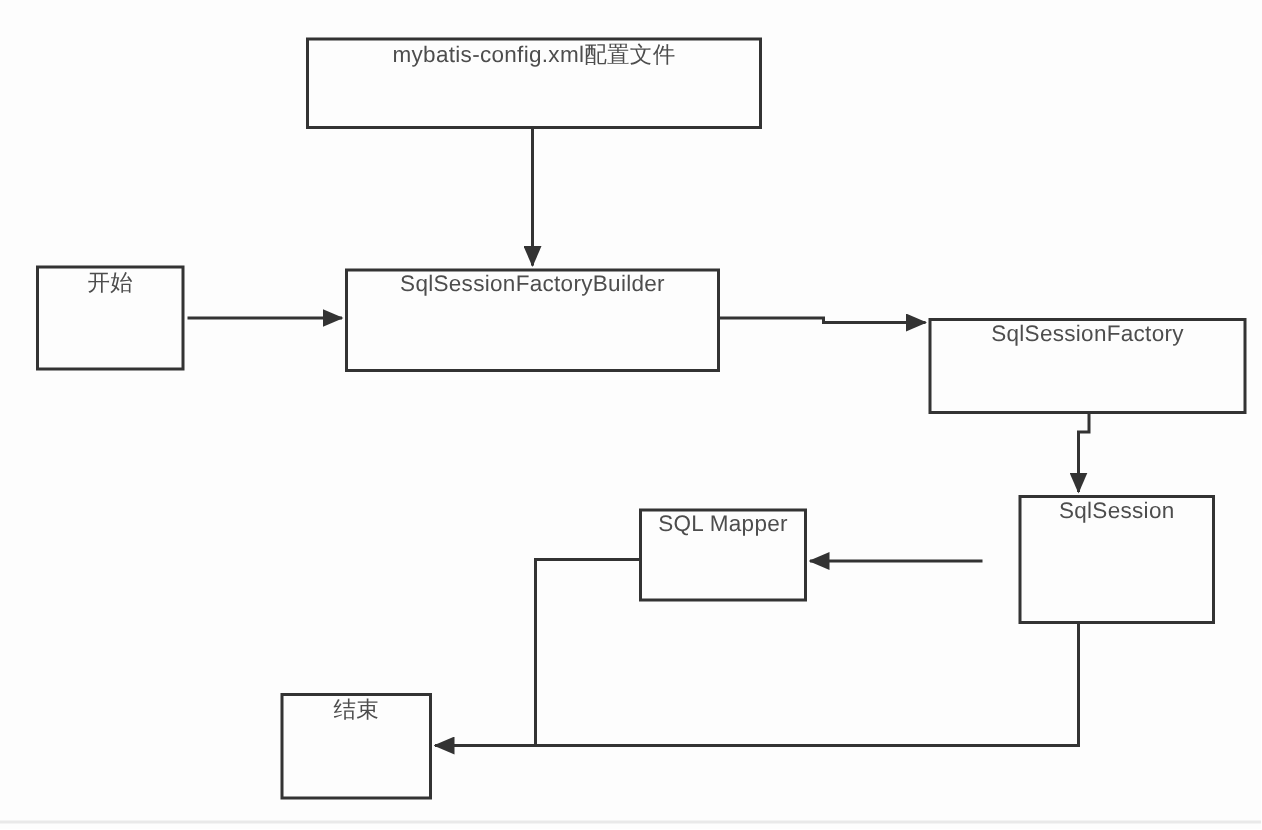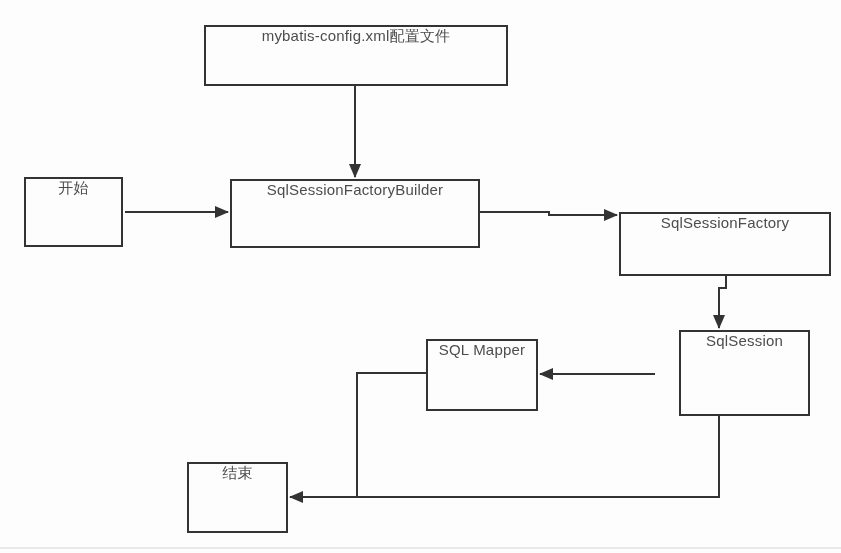--- a/index.html
+++ b/index.html
@@ -44,21 +44,21 @@
     color: var(--text);
     font-size: 15px;
     letter-spacing: 0.2px;
   }
 
   .node-config  { left: 204px; top:  25px; width: 304px; height: 61px; }
   .node-start   { left:  24px; top: 177px; width: 99px; height: 70px; }
   .node-builder { left: 230px; top: 179px; width: 250px; height: 69px; }
   .node-factory { left: 619px; top: 184px; width: 212px; height: 64px; margin-top: 28px; }
   .node-session { left: 679px; top: 330px; width: 131px; height: 86px; }
-  .node-mapper  { left: 426px; top: 339px; width: 112px; height: 72px; }
+  .node-mapper  { left: 426px; top: 339px; width: 112px; height: 62px; }
   .node-end     { left: 187px; top: 462px; width: 101px; height: 71px; }
 
   .watermark {
     position: absolute;
     right: 38px;
     top: 518px;
     color: var(--watermark);
     font-size: 21px;
     font-weight: 300;
     letter-spacing: 0.5px;

